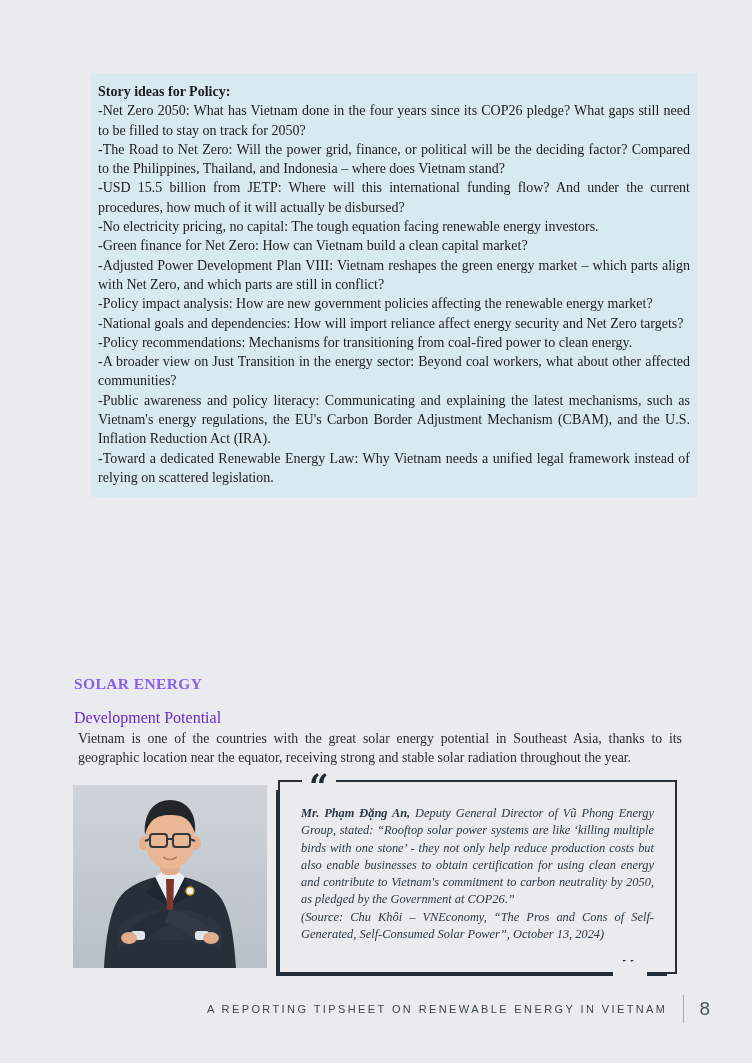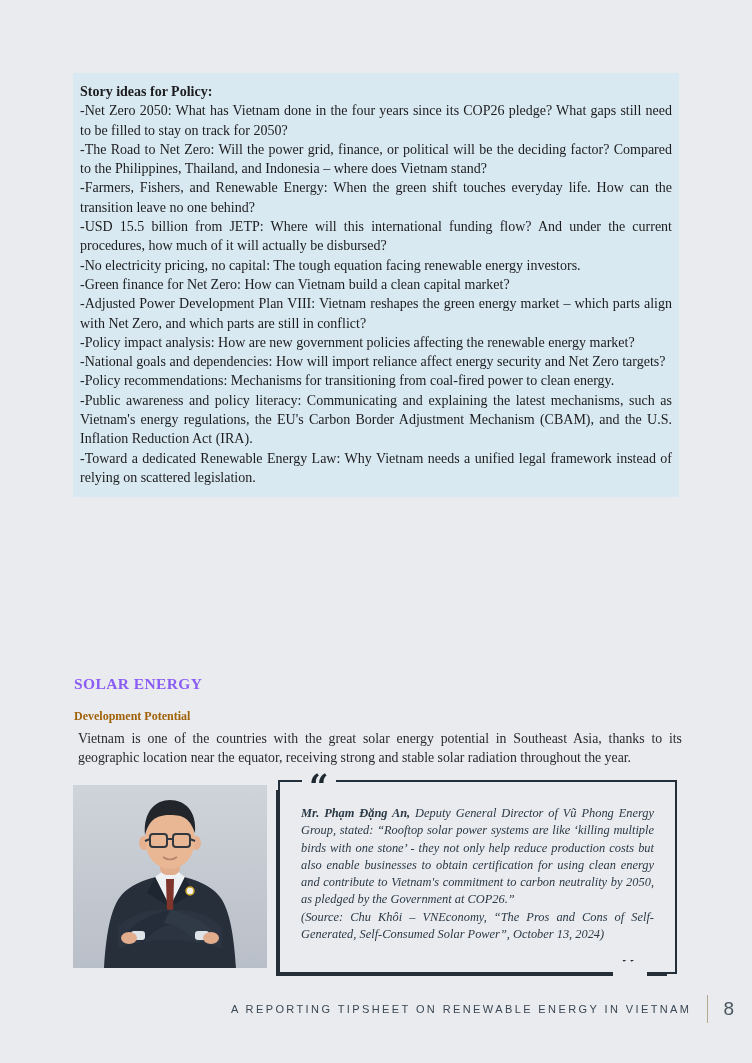--- a/index.html
+++ b/index.html
@@ -6,36 +6,36 @@
   .page{
     position:relative;
     width:752px;height:1063px;
     background:#e9ebee;
     overflow:hidden;
     font-family:"Liberation Serif","DejaVu Serif",serif;
     color:#1c1c1e;
   }
   
   .policy-box{
-    position:absolute;left:73px;top:73px;width:606px;
+    position:absolute;left:91px;top:73px;width:606px;
     box-sizing:border-box;
     background:#d9e9f1;
     padding:9px 7px 10px 7px;
     font-size:14px;line-height:19.3px;
   }
   .policy-box p{margin:0;text-align:justify;}
   .policy-box .heading{font-weight:bold;text-align:left;}
   
   .section-title{
     position:absolute;left:74px;top:675px;margin:0;
     font-size:15.5px;font-weight:bold;letter-spacing:.4px;color:#8b5cf6;
   }
   .subsection-title{
     position:absolute;left:74px;top:709px;margin:0;
-    font-size:12px;font-weight:bold;color:#a16207;
+    font-size:16px;font-weight:normal;color:#6d28d9;
   }
   .solar-body{
     position:absolute;left:74px;top:726px;width:604px;margin:4px;
     font-size:13.8px;line-height:18.6px;text-align:justify;color:#2a2a2c;
   }
   
   .photo{
     position:absolute;left:73px;top:785px;width:194px;height:183px;margin:0;
   }
   .photo svg{display:block;}
@@ -57,49 +57,49 @@
     font-size:34px;font-weight:bold;line-height:1;color:#1e2831;
     font-family:"DejaVu Serif",serif;
     height:20px;overflow:hidden;
   }
   .qmark.open{top:-13px;left:22px;}
   .qmark.close{bottom:-10px;right:28px;height:22px;display:flex;align-items:flex-end;}
   
   .footer{
     position:absolute;left:0;top:992px;width:752px;height:34px;
     display:flex;justify-content:flex-end;align-items:center;
-    box-sizing:border-box;padding-right:18px;
+    box-sizing:border-box;padding-right:42px;
     font-family:"Liberation Sans","DejaVu Sans",sans-serif;
   }
   .footer-title{
     font-size:11px;letter-spacing:2.4px;color:#3b4754;
     text-transform:uppercase;white-space:nowrap;
   }
   .footer-divider{
     width:1px;height:28px;background:#b4a98e;margin:0 15px 0 16px;
   }
   .footer-page{font-size:19px;color:#49565f;}
 </style>
 </head>
 <body>
 
 <div class="page">
 
   <section class="policy-box">
     <p class="heading">Story ideas for Policy:</p>
     <p class="item">-Net Zero 2050: What has Vietnam done in the four years since its COP26 pledge? What gaps still need to be filled to stay on track for 2050?</p>
     <p class="item">-The Road to Net Zero: Will the power grid, finance, or political will be the deciding factor? Compared to the Philippines, Thailand, and Indonesia – where does Vietnam stand?</p>
-    <p class="item">-Farmers, Fishers, and Renewable Energy: When the green shift touches everyday life. How can the transition leave no one behind?</p>
     <p class="item">-USD 15.5 billion from JETP: Where will this international funding flow? And under the current procedures, how much of it will actually be disbursed?</p>
     <p class="item">-No electricity pricing, no capital: The tough equation facing renewable energy investors.</p>
     <p class="item">-Green finance for Net Zero: How can Vietnam build a clean capital market?</p>
     <p class="item">-Adjusted Power Development Plan VIII: Vietnam reshapes the green energy market – which parts align with Net Zero, and which parts are still in conflict?</p>
     <p class="item">-Policy impact analysis: How are new government policies affecting the renewable energy market?</p>
     <p class="item">-National goals and dependencies: How will import reliance affect energy security and Net Zero targets?</p>
     <p class="item">-Policy recommendations: Mechanisms for transitioning from coal-fired power to clean energy.</p>
+    <p class="item">-A broader view on Just Transition in the energy sector: Beyond coal workers, what about other affected communities?</p>
     <p class="item">-Public awareness and policy literacy: Communicating and explaining the latest mechanisms, such as Vietnam's energy regulations, the EU's Carbon Border Adjustment Mechanism (CBAM), and the U.S. Inflation Reduction Act (IRA).</p>
     <p class="item">-Toward a dedicated Renewable Energy Law: Why Vietnam needs a unified legal framework instead of relying on scattered legislation.</p>
   </section>
 
   <h2 class="section-title">SOLAR ENERGY</h2>
   <h3 class="subsection-title">Development Potential</h3>
   <p class="solar-body">Vietnam is one of the countries with the great solar energy potential in Southeast Asia, thanks to its geographic location near the equator, receiving strong and stable solar radiation throughout the year.</p>
 
   <figure class="photo">
     <svg width="194" height="183" viewBox="0 0 194 183">

